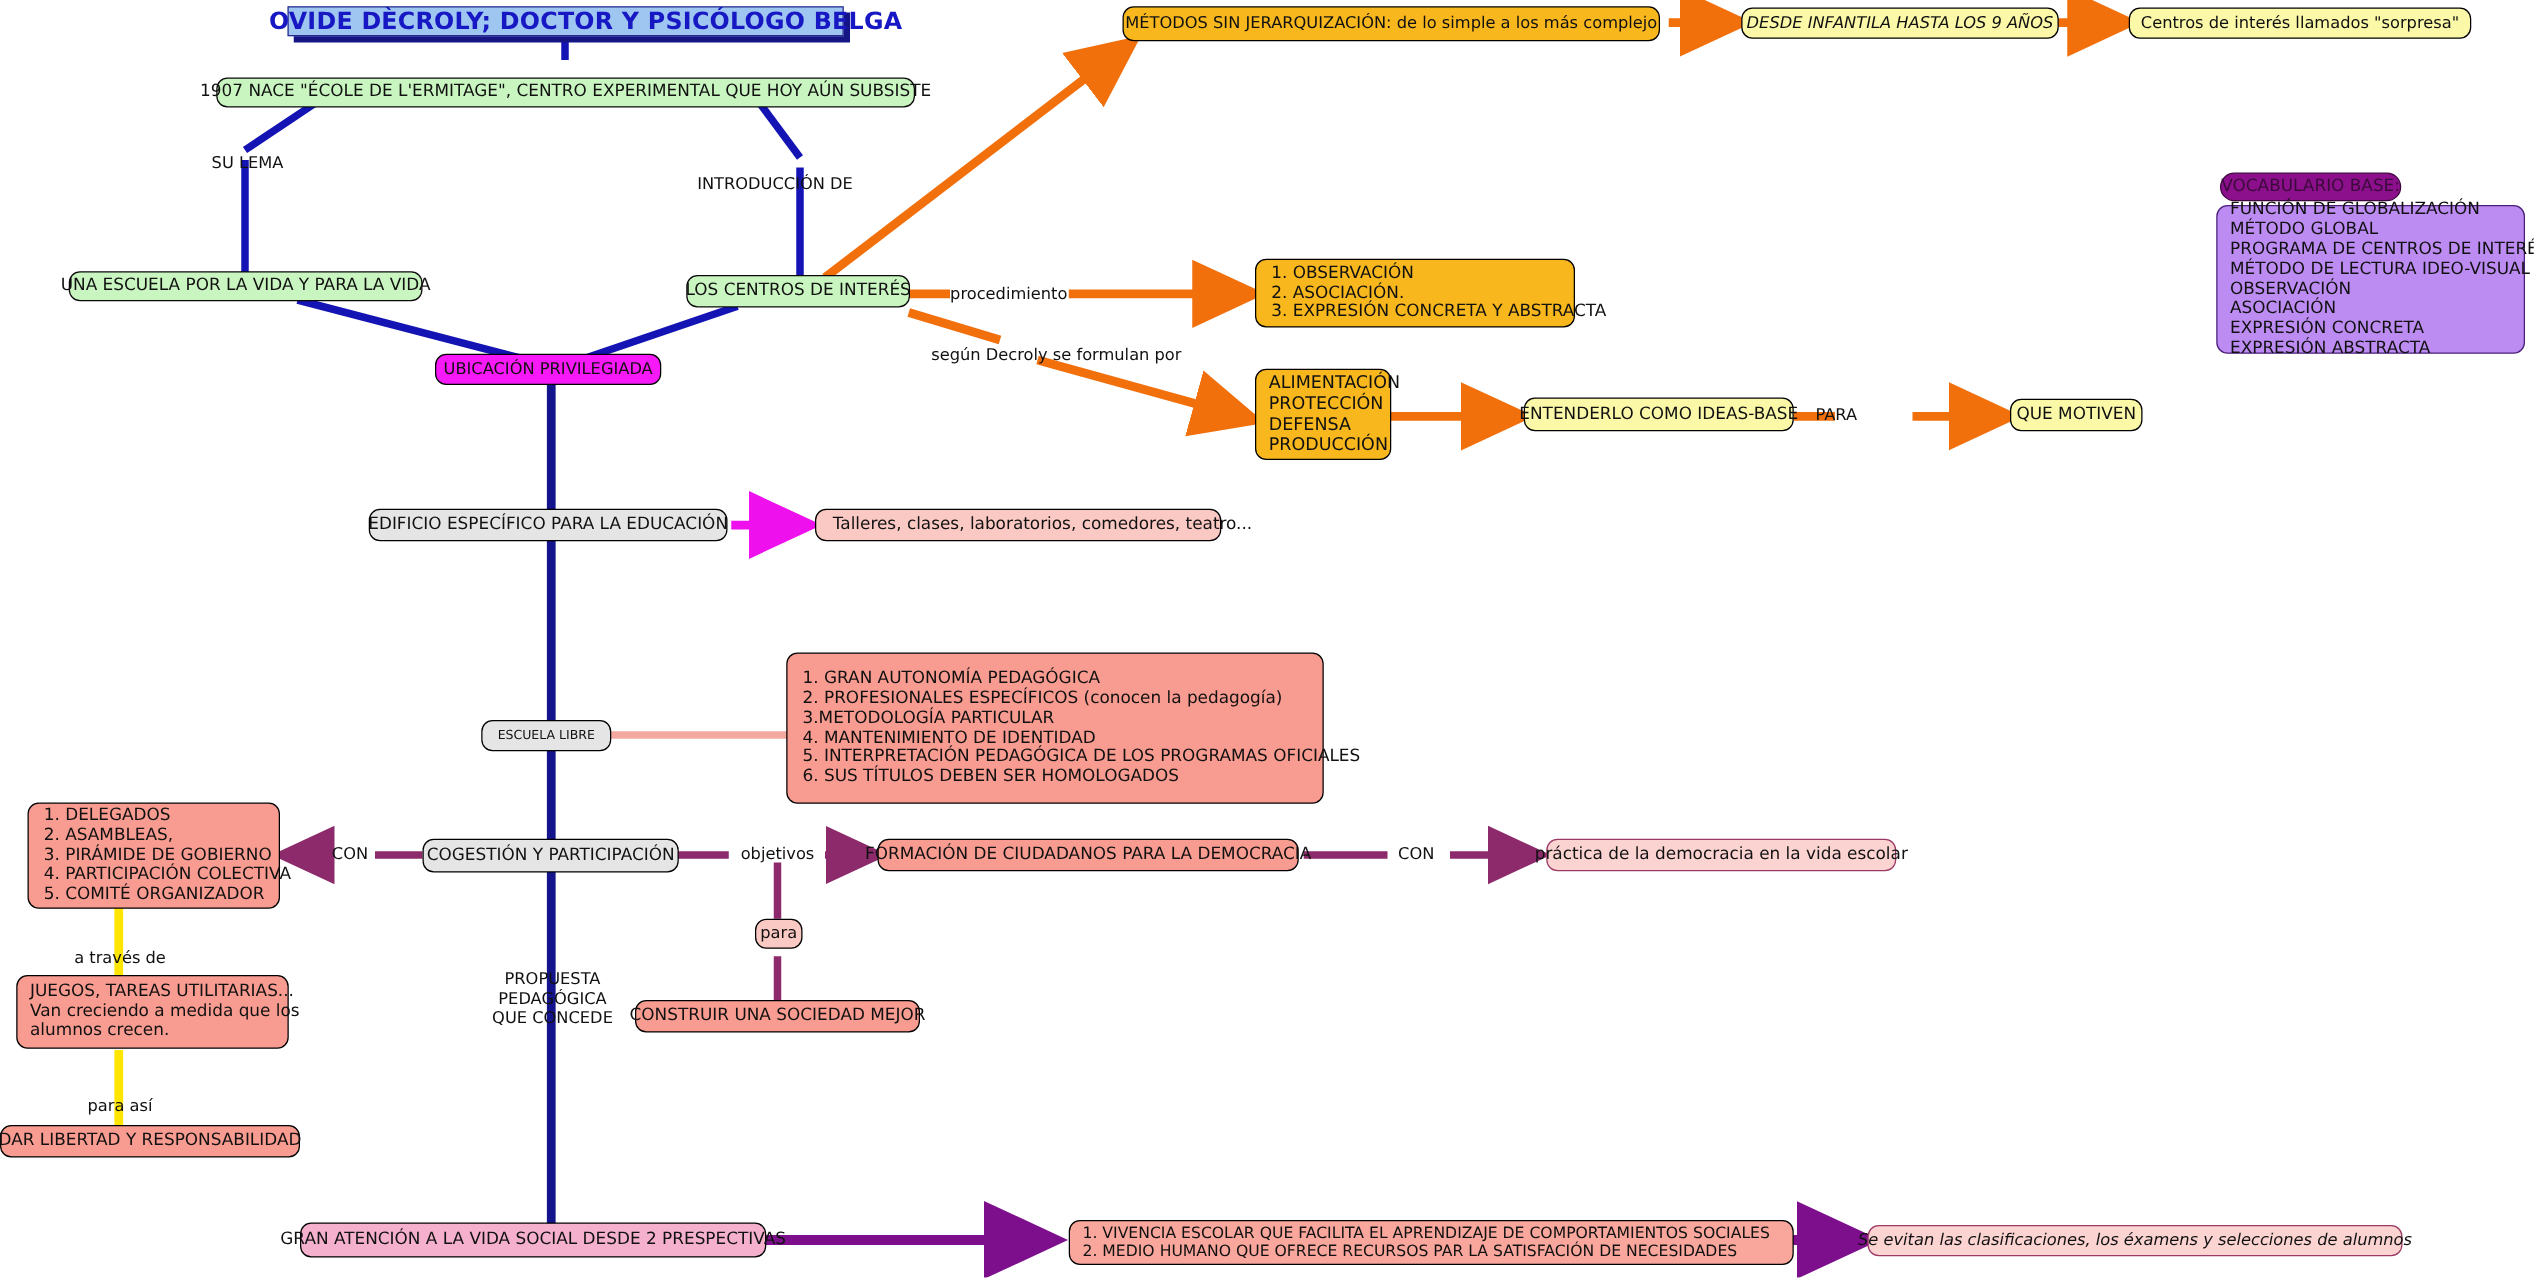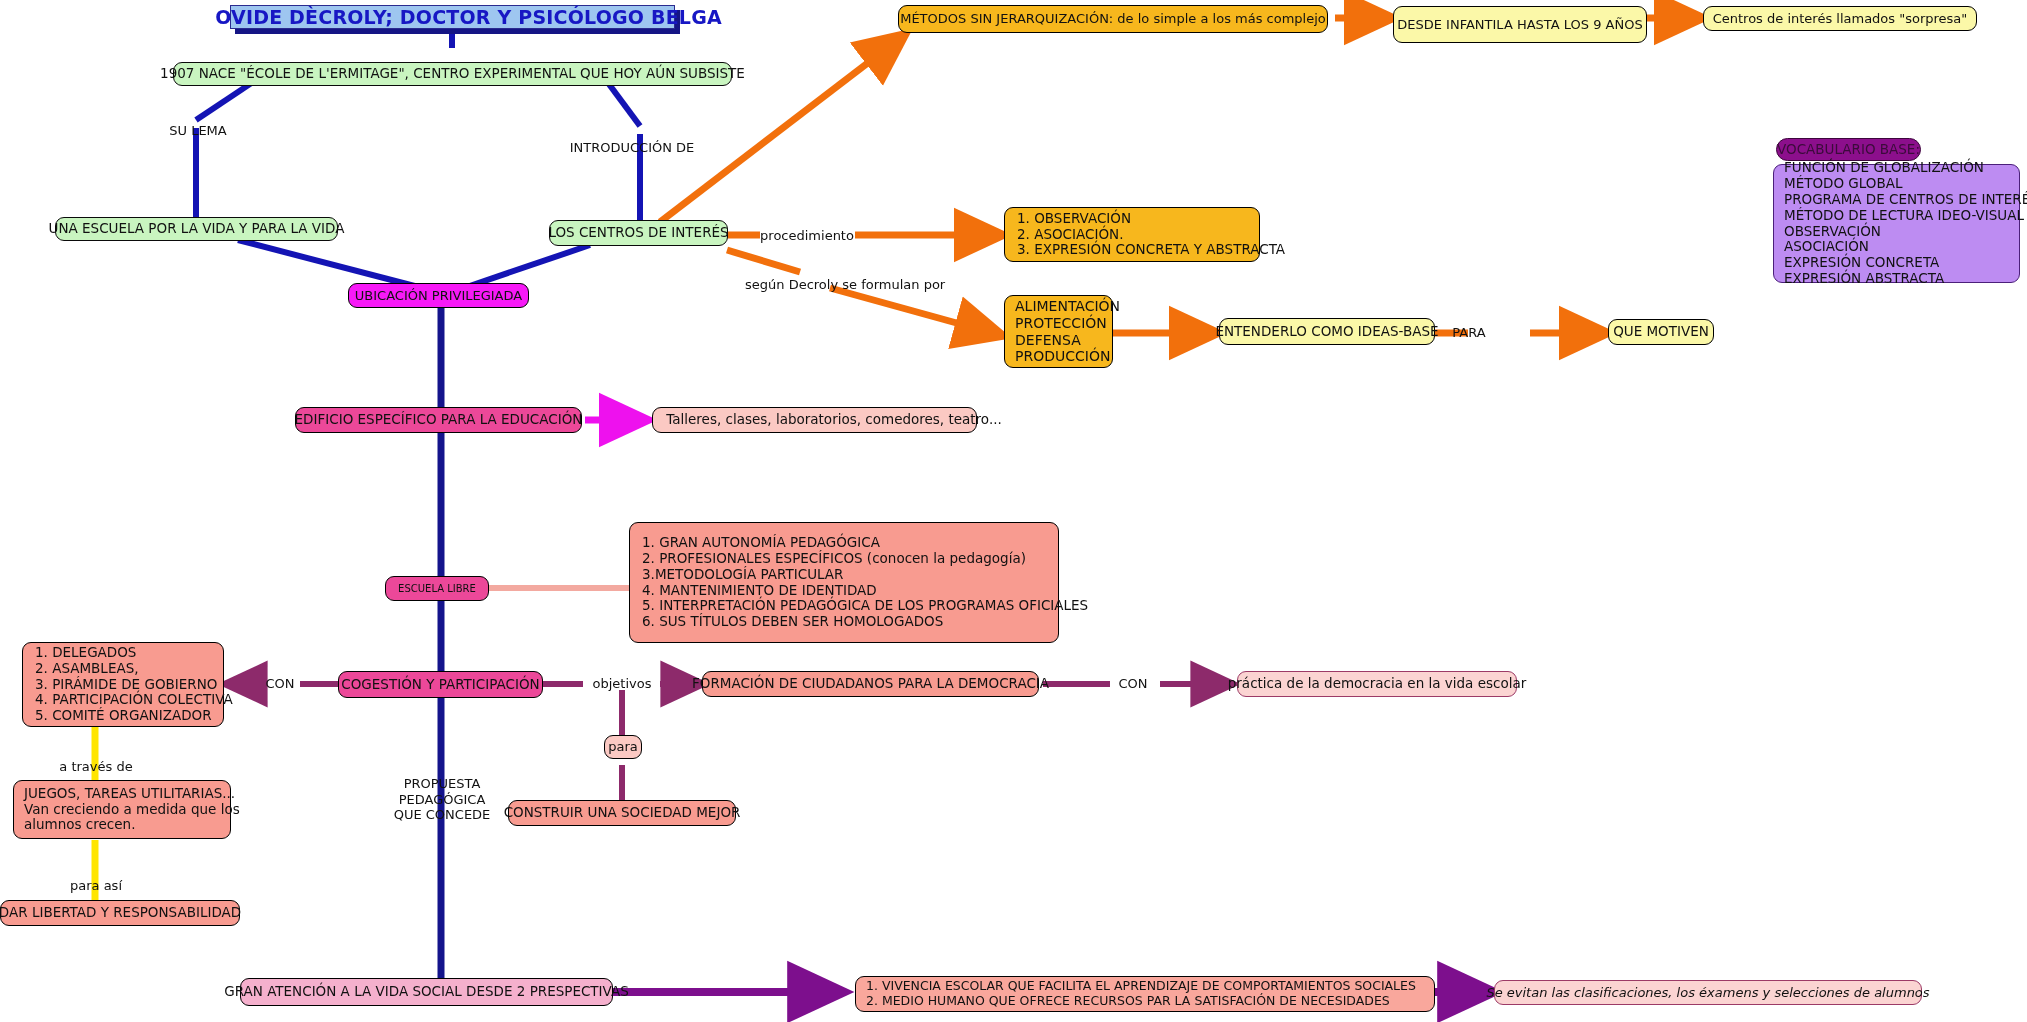--- a/index.html
+++ b/index.html
@@ -28,21 +28,21 @@
   
   .t-title{
     background:#9ec6f0;border:1px solid #2b2b8f;border-radius:0;
     color:#1717c4;font-weight:bold;font-size:19px;letter-spacing:.2px;
     box-shadow:5px 5px 0 #151585;
   }
   .t-green{background:#c9f5c0;border-color:#0a0a0a;}
   .t-orange{background:#f7b71d;border-color:#000;}
   .t-yellowpale{background:#fbf8a8;border-color:#000;}
   .t-magenta{background:#f719f7;border-color:#000;}
-  .t-pink{background:#ec4899;border-color:#000;}
+  .t-pink{background:#e5e5e5;border-color:#000;}
   .t-pinklite{background:#fbc9c3;border-color:#000;}
   .t-salmon{background:#f89b90;border-color:#000;}
   .t-salmon2{background:#f9a79c;border-color:#000;}
   .t-rosepale{background:#fbd4d2;border-color:#9c3a66;}
   .t-violet{background:#bd8cf2;border-color:#4b1f7a;}
   .t-purplehdr{background:#8c0f8c;border-color:#3d063d;color:#3b0b3b;border-radius:12px;}
   .t-pinkbtn{background:#f5b0cd;border-color:#000;}
 
   .lbl{
     position:absolute;
@@ -135,21 +135,21 @@
   <div class="node t-green" style="left:173px;top:62px;width:559px;height:24px;font-size:13.5px;">1907 NACE "ÉCOLE DE L'ERMITAGE", CENTRO EXPERIMENTAL QUE HOY AÚN SUBSISTE</div>
 
   <div class="node t-green" style="left:55px;top:217px;width:283px;height:24px;font-size:13.5px;">UNA ESCUELA POR LA VIDA Y PARA LA VIDA</div>
 
   <div class="node t-green" style="left:549px;top:220px;width:179px;height:26px;font-size:13.5px;">LOS CENTROS DE INTERÉS</div>
 
   <div class="node t-magenta" style="left:348px;top:283px;width:181px;height:25px;font-size:13px;">UBICACIÓN PRIVILEGIADA</div>
 
   <div class="node t-orange" style="left:898px;top:5px;width:430px;height:28px;font-size:13px;">MÉTODOS SIN JERARQUIZACIÓN: de lo simple a los más complejo</div>
 
-  <div class="node t-yellowpale" style="left:1393px;top:6px;width:254px;height:37px;font-size:13px;">DESDE INFANTILA HASTA LOS 9 AÑOS</div>
+  <div class="node t-yellowpale" style="left:1393px;top:6px;width:254px;height:25px;font-size:13px;font-style:italic;">DESDE INFANTILA HASTA LOS 9 AÑOS</div>
 
   <div class="node t-yellowpale" style="left:1703px;top:6px;width:274px;height:25px;font-size:13px;">Centros de interés llamados "sorpresa"</div>
 
   <div class="node t-orange left" style="left:1004px;top:207px;width:256px;height:55px;font-size:13.5px;padding:23px 12px;">1. OBSERVACIÓN
 2. ASOCIACIÓN.
 3. EXPRESIÓN CONCRETA Y ABSTRACTA</div>
 
   <div class="node t-orange left" style="left:1004px;top:295px;width:109px;height:73px;font-size:14px;padding:5px 10px;">ALIMENTACIÓN
 PROTECCIÓN
 DEFENSA
@@ -207,21 +207,21 @@
 
   <div class="node t-pinkbtn" style="left:240px;top:978px;width:373px;height:28px;font-size:13.5px;">GRAN ATENCIÓN A LA VIDA SOCIAL DESDE 2 PRESPECTIVAS</div>
 
   <div class="node t-salmon2 left" style="left:855px;top:976px;width:580px;height:36px;font-size:12.5px;padding:3px 10px;">1. VIVENCIA ESCOLAR QUE FACILITA EL APRENDIZAJE DE COMPORTAMIENTOS SOCIALES
 2. MEDIO HUMANO QUE OFRECE RECURSOS PAR LA SATISFACIÓN DE NECESIDADES</div>
 
   <div class="node t-rosepale" style="left:1494px;top:980px;width:428px;height:25px;font-size:13px;font-style:italic;">Se evitan las clasificaciones, los éxamens y selecciones de alumnos</div>
 
   <div class="lbl" style="left:158px;top:123px;width:80px;">SU LEMA</div>
 
-  <div class="lbl" style="left:558px;top:140px;width:148px;">INTRODUCCIÓN DE</div>
+  <div class="lbl" style="left:546px;top:140px;width:148px;">INTRODUCCIÓN DE</div>
 
   <div class="lbl" style="left:757px;top:228px;width:100px;">procedimiento</div>
 
   <div class="lbl" style="left:745px;top:277px;width:196px;">según Decroly se formulan por</div>
 
   <div class="lbl" style="left:1439px;top:325px;width:60px;">PARA</div>
 
   <div class="lbl" style="left:258px;top:676px;width:44px;">CON</div>
 
   <div class="lbl" style="left:583px;top:676px;width:78px;">objetivos</div>

